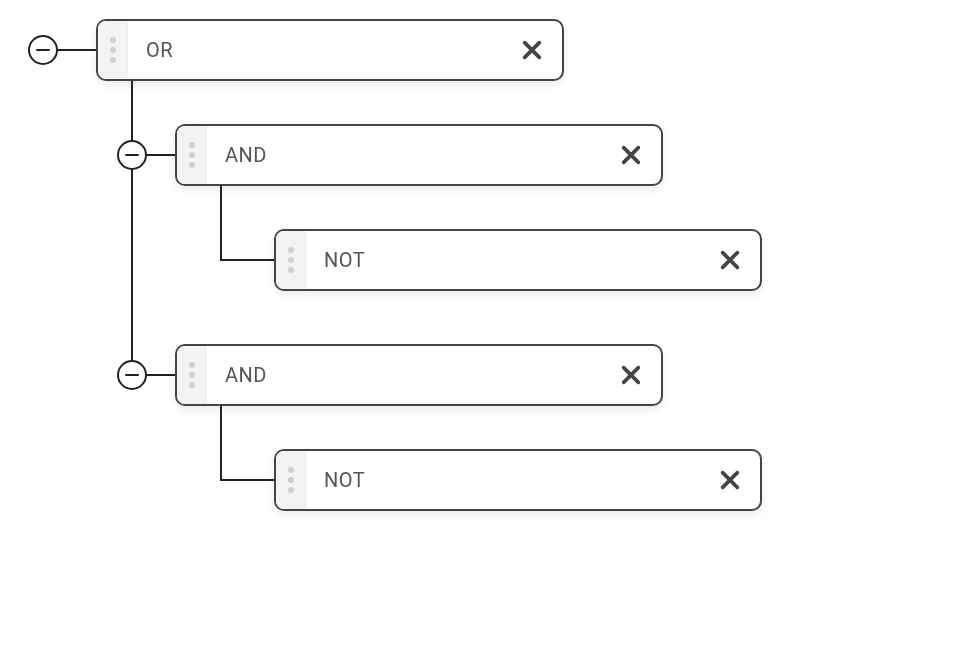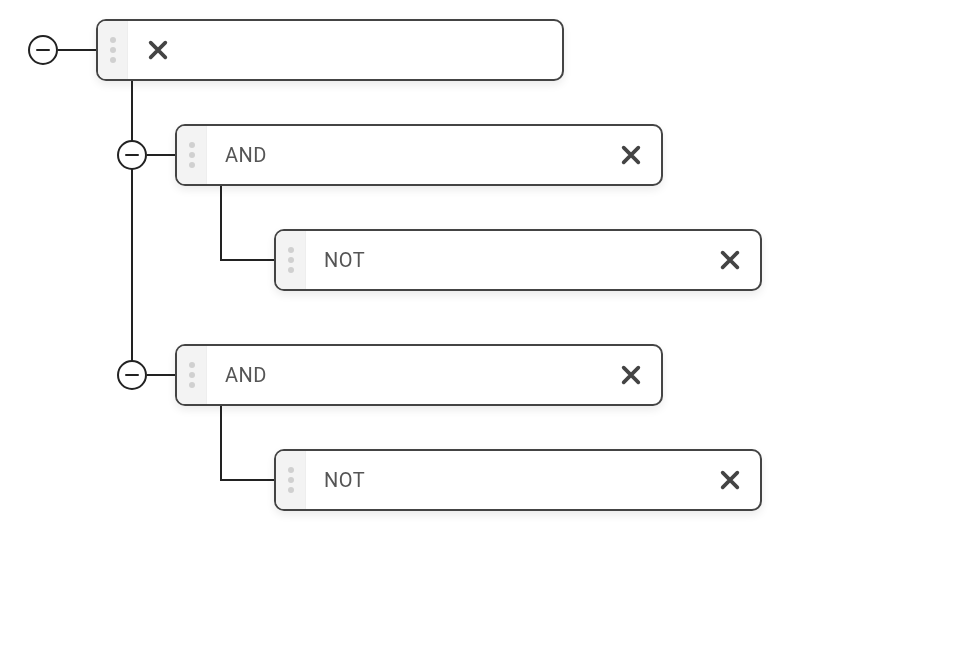--- a/index.html
+++ b/index.html
@@ -110,20 +110,21 @@
   <div class="connector-h" style="left:58px; top:49px; width:38px;"></div>
 
   <div class="node" style="left:96px; top:19px; width:468px;">
     <div class="node-handle">
       <div class="dots">
           <span></span>
           <span></span>
           <span></span>
         </div>
     </div>
+    <div class="node-label">OR</div>
     <div class="node-close">
       <svg viewBox="0 0 24 24">
         <path fill="currentColor" d="M18.3 5.71 12 12l6.3 6.29-1.41 1.42L10.59 13.4 4.29 19.7l-1.42-1.41L9.17 12 2.87 5.71l1.42-1.42L10.59 10.6l6.3-6.31z" transform="translate(1.5 0)"></path>
         <path fill="currentColor" d="M4 4l16 16M20 4L4 20" stroke="currentColor" stroke-width="4" stroke-linecap="round"></path>
       </svg>
     </div>
   </div>
 
   <div class="connector-v" style="left:131px; top:81px; height:294px;"></div>
 

